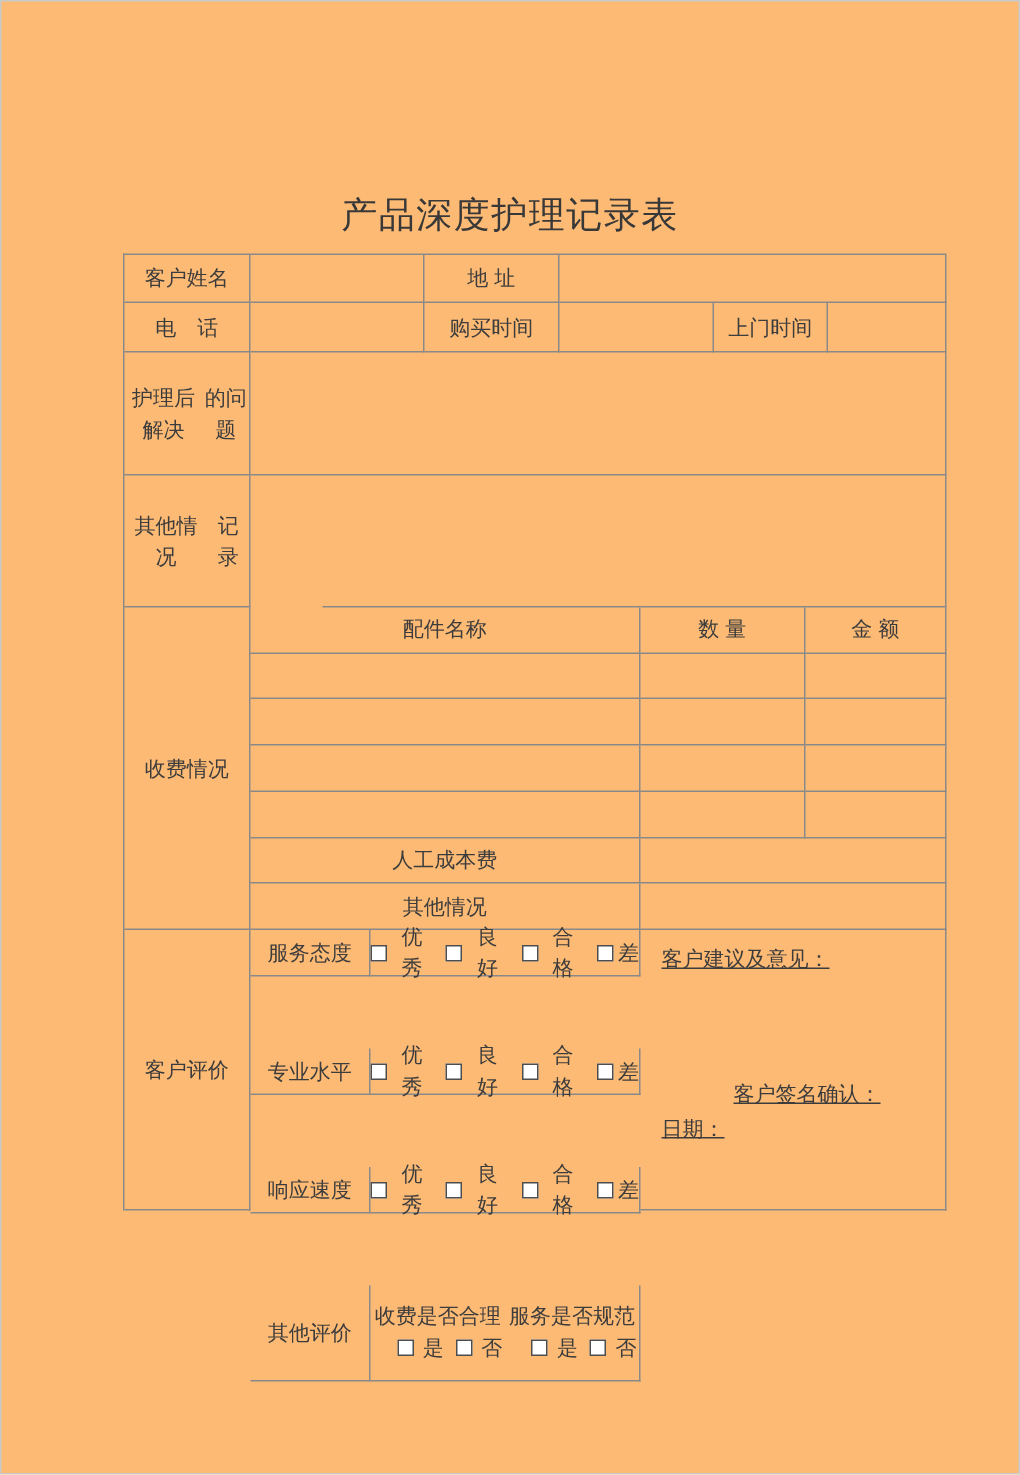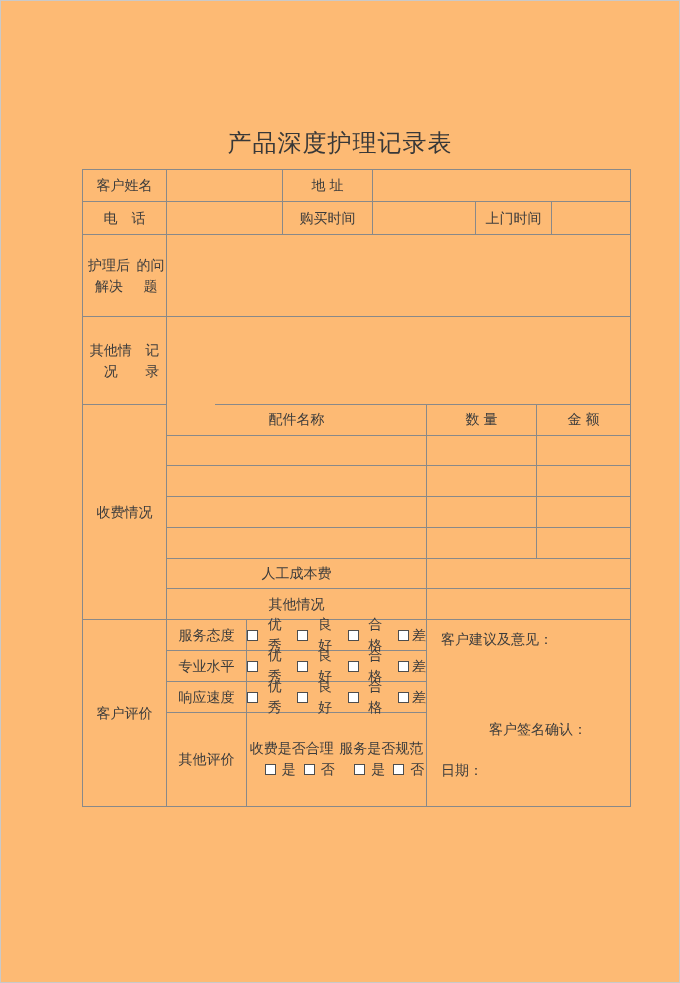--- a/index.html
+++ b/index.html
@@ -50,21 +50,21 @@
   .opt .box{margin-right:6px;}
   .opt.tight .box{margin-right:3px;}
   .opts-care{padding-left:48px;gap:15px;}
   .opts-rate{gap:9px;}
   .subcol{display:flex;flex-direction:column;flex:1;}
   .subrow{display:flex;}
   .h31{height:31px;}
   .grow{flex:1;}
   .note-cell{
     border-right:1px solid var(--line);border-bottom:1px solid var(--line);
-    padding:11px 0 0 14px;font-size:14px;
+    padding:11px 0 0 14px;font-size:14px;text-decoration:underline;
   }
   .yn{display:inline-flex;align-items:center;gap:8px;margin-left:16px;}
   .two-line{justify-content:space-around;padding:10px 0;}
 </style>
 </head>
 <body>
 
 <div class="page">
 
   <div class="title">产品深度护理记录表</div>
@@ -140,21 +140,21 @@
         <div class="subrow grow">
           <div class="cell w260">其他情况</div>
           <div class="cell fill"></div>
         </div>
       </div>
     </div>
 
     <div class="row" style="height:187px;">
       <div class="cell w84">客户评价</div>
 
-      <div class="subcol" style="flex:0 0 260px;">
+      <div class="subcol" style="flex:0 0 260px;gap:48px;">
 
         <div class="subrow h31">
           <div class="cell w80">服务态度</div>
           <div class="cell fill opts-rate">
             <span class="opt tight">
                 <span class="box"></span>
                 <span>优秀</span>
               </span>
             <span class="opt tight">
                 <span class="box"></span>
@@ -242,18 +242,18 @@
                   </span>
                 </span>
             </span>
           </div>
         </div>
       </div>
 
       <div class="note-cell fill">
         <div>客户建议及意见：</div>
         <div style="margin-top:72px;margin-left:48px;">客户签名确认：</div>
-        <div style="margin-top:23px;">日期：</div>
+        <div style="margin-top:5px;">日期：</div>
       </div>
     </div>
 
   </div>
 </div>
 
 </body></html>

